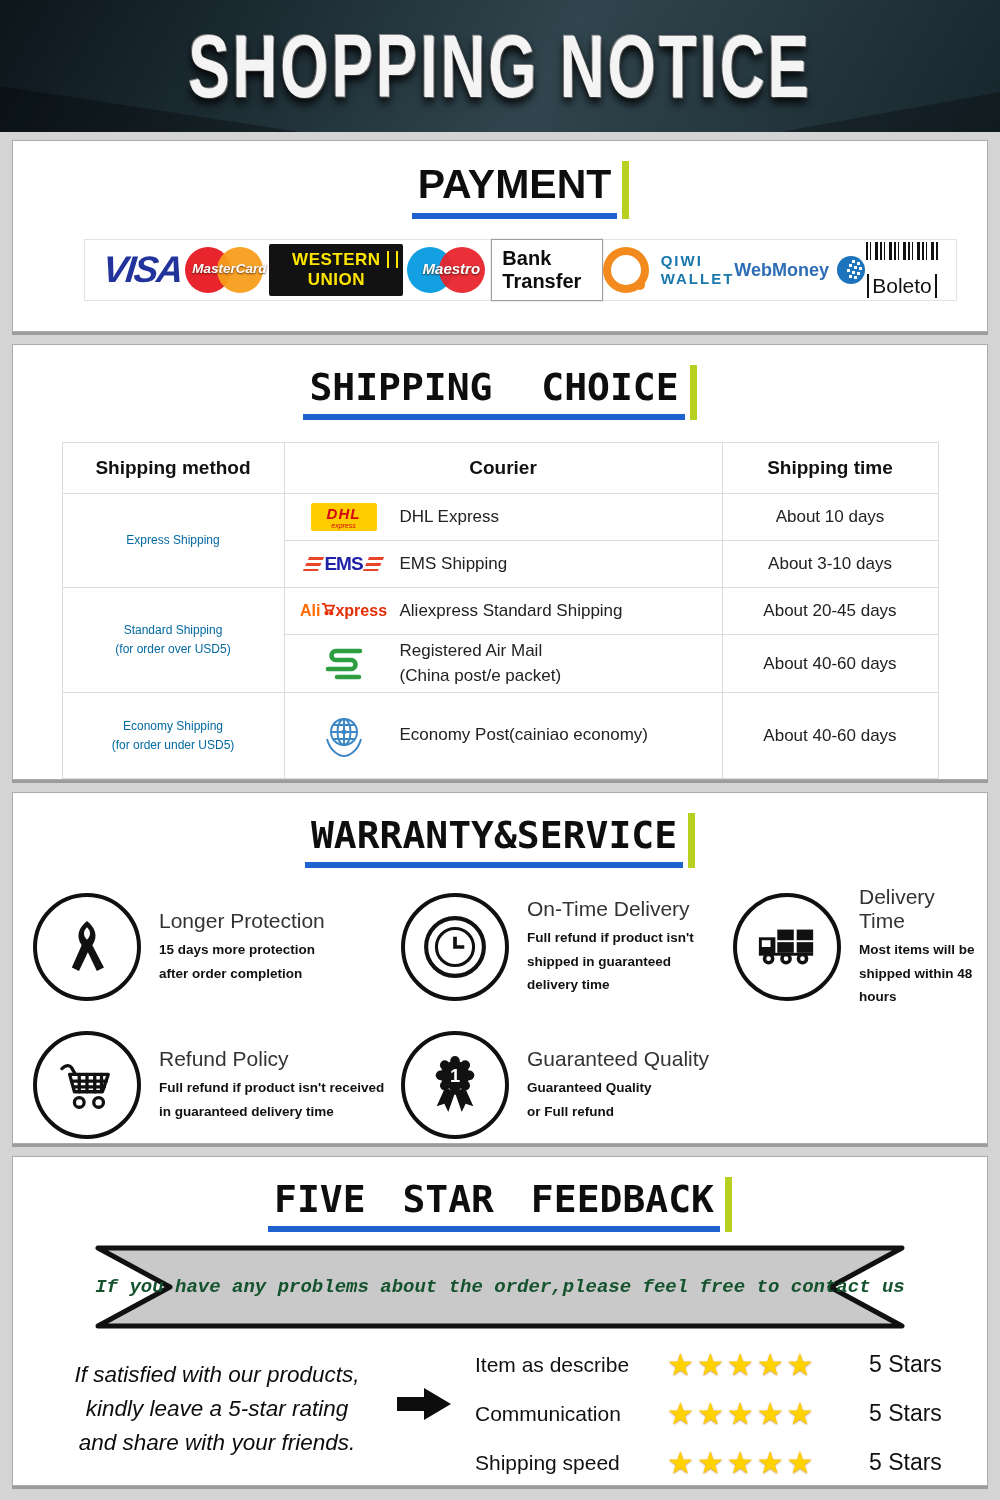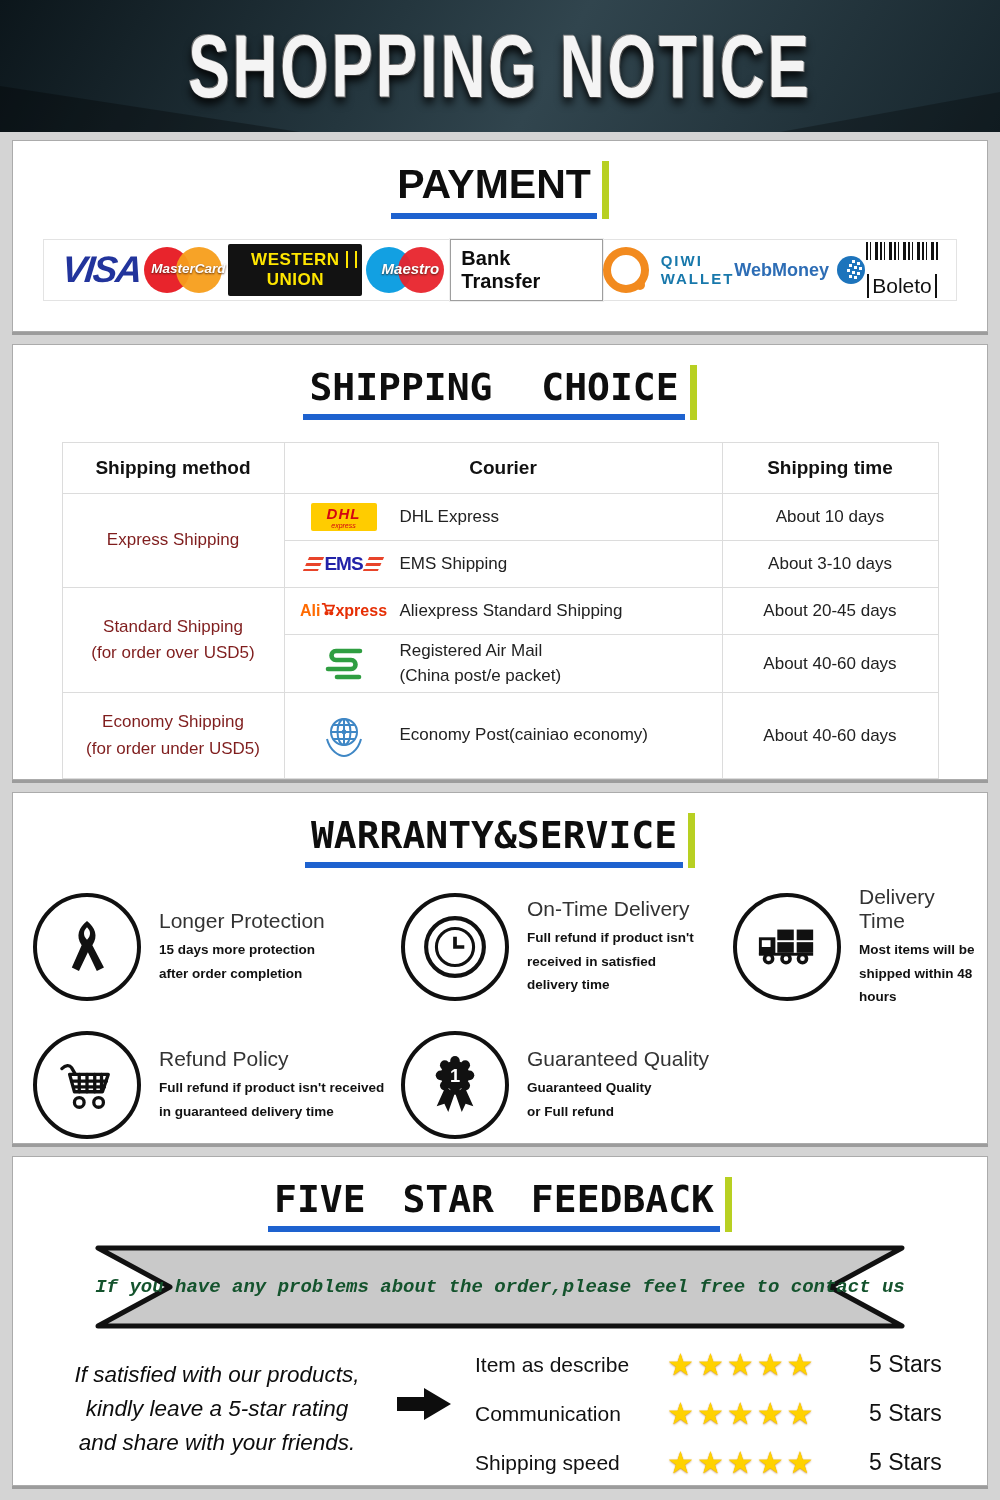--- a/index.html
+++ b/index.html
@@ -23,21 +23,21 @@
     font-weight:900;font-size:62px;letter-spacing:3px;color:#f4f4f4;
     transform:scaleY(1.42);
     text-shadow:0 4px 7px rgba(0,0,0,.9),1px 1px 0 #b9b9b9,-1px -1px 0 #8a8a8a;
   }
   
   .panel{
     background:#fff;margin:8px 12px 0;border:1px solid #ababab;
     box-shadow:0 3px 0 rgba(110,110,110,.55);
     box-sizing:border-box;overflow:hidden;
   }
-  .panel.payment{height:192px;}
+  .panel.payment{height:192px;padding-left:41px;}
   .panel.shipping{height:436px;margin-top:12px;}
   .panel.warranty{height:352px;margin-top:12px;}
   .panel.feedback{height:330px;margin-top:12px;}
   
   .sec-head{display:flex;justify-content:center;align-items:stretch;margin-top:20px;}
   .sec-head-inner{display:flex;flex-direction:column;}
   .sec-title{font-size:41px;font-weight:bold;color:#0e0e0e;padding:0 6px;white-space:nowrap;}
   .t-mono{font-family:"DejaVu Sans Mono", monospace;font-size:38px;}
   .t-wide{word-spacing:26px;}
   .t-midwide{word-spacing:14px;}
@@ -72,21 +72,21 @@
   .boleto .code{width:72px;height:18px;
     background:repeating-linear-gradient(90deg,#111 0 2px,#fff 2px 4px,#111 4px 5px,#fff 5px 9px,#111 9px 12px,#fff 12px 14px);}
   .boleto .word-row{display:flex;align-items:center;gap:3px;}
   .boleto .bar{width:2px;height:24px;background:#111;}
   .boleto .word{font-size:21px;color:#111;letter-spacing:0;}
   
   table.ship{border-collapse:collapse;margin:22px auto 0;width:876px;table-layout:fixed;}
   table.ship td,table.ship th{border:1px solid #dcdcdc;}
   table.ship th{height:48px;font-size:19px;color:#111;}
   .col-m{width:222px;}.col-c{width:438px;}.col-t{width:216px;}
-  td.mcell{text-align:center;font-size:17px;color:#7f1d1d;line-height:1.55;}
+  td.mcell{text-align:center;font-size:12px;color:#0369a1;line-height:1.55;}
   td.tcell{text-align:center;font-size:17px;color:#222;}
   td.ccell{height:44px;}
   .courier{display:flex;align-items:center;gap:14px;padding-left:16px;}
   .logo-box{width:84px;display:flex;justify-content:center;align-items:center;flex:none;}
   .cname{font-size:17px;color:#222;line-height:1.45;}
   .dhl{width:66px;background:#ffcc00;padding:3px 0 2px;text-align:center;border-radius:2px;}
   .dhl .d1{font-style:italic;font-weight:900;font-size:15px;color:#d40511;letter-spacing:1px;display:block;line-height:1;}
   .dhl .d2{font-style:italic;font-size:7px;color:#d40511;display:block;line-height:1;margin-top:1px;}
   .ems{display:flex;align-items:center;gap:3px;}
   .ems-str{width:15px;height:14px;transform:skewX(-24deg);
@@ -342,21 +342,21 @@
       <div class="w-icon">
         <svg width="66" height="66" viewBox="0 0 64 64">
           <circle cx="32" cy="32" r="28" fill="none" stroke="#111" stroke-width="4"></circle>
           <circle cx="32" cy="32" r="18" fill="none" stroke="#111" stroke-width="3"></circle>
           <path d="M32 22 v10 h9" fill="none" stroke="#111" stroke-width="3.6"></path>
         </svg>
       </div>
       <div class="w-text">
         <div class="w-title">On-Time Delivery</div>
         <div class="w-line">Full refund if product isn't</div>
-        <div class="w-line">received in satisfied</div>
+        <div class="w-line">shipped in guaranteed</div>
         <div class="w-line">delivery time</div>
       </div>
     </div>
 
     <div class="w-item">
       <div class="w-icon">
         <svg width="62" height="42" viewBox="0 0 64 42">
           <g fill="#111">
             <path d="M3 11 h17 v18 H3 z"></path>
             <rect x="22" y="3" width="17" height="11"></rect>

